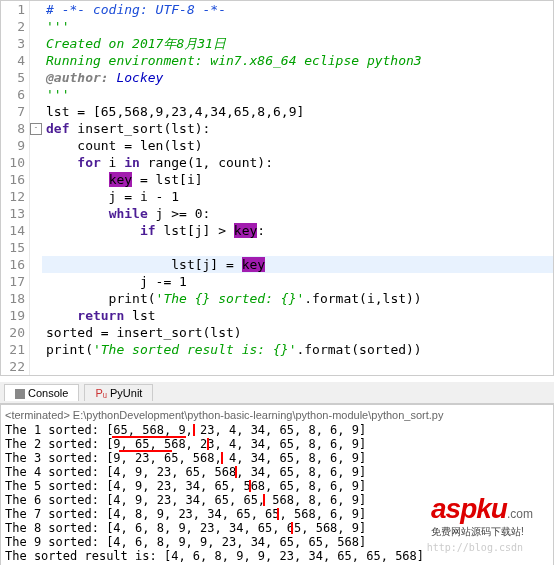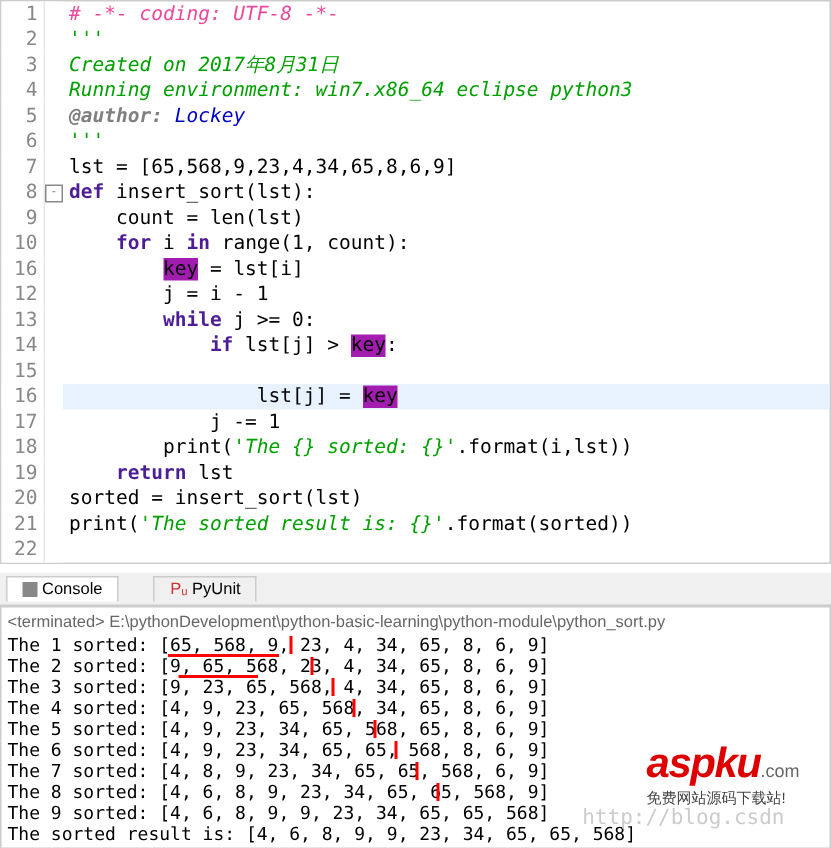--- a/index.html
+++ b/index.html
@@ -2,41 +2,41 @@
 <html><head>
 <meta charset="utf-8">
 <style>
 body{margin:0;font-family:Consolas,monospace;font-size:13px;background:#fff;color:#000;width:554px}
 .editor{border:1px solid #ccc;background:#fff}
 .line{display:flex;height:17px;line-height:17px}
 .gutter{width:24px;text-align:right;padding-right:4px;color:#888;background:#fff;border-right:1px solid #e8e8e8;user-select:none}
 .marker{width:12px;background:#fff}
 .fold{width:10px;height:10px;border:1px solid #888;margin:3px 0 0 0;font-size:8px;line-height:8px;text-align:center;color:#888}
 .code{padding-left:4px;white-space:pre}
-.c-comment{color:#ec4899;font-style:italic}
+.c-comment{color:#1d4ed8;font-style:italic}
 .c-green{color:#00A000;font-style:italic}
 .c-tag{color:#808080;font-style:italic;font-weight:bold}
 .c-blue{color:#0000C0;font-style:italic}
 .c-kw{color:#4c1d95;font-weight:bold}
 .c-str{color:#00A000;font-style:italic}
 .hl{background:#a21caf}
 .cursor-line{background:#e8f2fe}
 .tabs{background:#f0f0f0;border-bottom:1px solid #ccc;padding:2px 4px;font-family:Tahoma,sans-serif;font-size:11px;margin-top:6px}
-.tab{display:inline-block;padding:2px 10px;border:1px solid #ccc;border-bottom:none;background:#fff;margin-right:20px}
+.tab{display:inline-block;padding:2px 10px;border:1px solid #ccc;border-bottom:none;background:#fff;margin-right:2px}
 .tab.inactive{background:#f0f0f0}
 .tabicon{display:inline-block;width:12px;height:12px;vertical-align:middle;margin-right:3px}
 .console{border:1px solid #ccc;padding:2px 4px;background:#fff}
 .term{font-family:Tahoma,sans-serif;font-size:11px;color:#666;padding:2px 0}
 .cline{font-family:Consolas,monospace;font-size:12px;white-space:pre;position:relative}
 .redmark{display:inline-block;position:absolute;border-bottom:2px solid red;height:1px}
 .watermark{position:absolute;right:20px;bottom:26px;pointer-events:none}
 .wm-main{font-family:Arial,sans-serif;font-size:28px;font-weight:bold;font-style:italic;color:#d00;letter-spacing:-1px}
 .wm-com{font-family:Arial,sans-serif;font-size:12px;color:#666}
 .wm-sub{font-family:Arial,sans-serif;font-size:10px;color:#444}
-.faded{position:absolute;right:30px;bottom:12px;color:#ccc;font-size:14px}
+.faded{position:absolute;right:30px;bottom:12px;color:#ccc;font-size:10px}
 .square{display:inline-block;width:10px;height:10px;background:#888;vertical-align:middle}
 </style>
 </head>
 <body>
 
 <div class="editor" id="editor">
     <div class="line">
       <div class="gutter">1</div>
       <div class="marker"></div>
       <div class="code"><span class="c-comment"># -*- coding: UTF-8 -*-</span></div>

